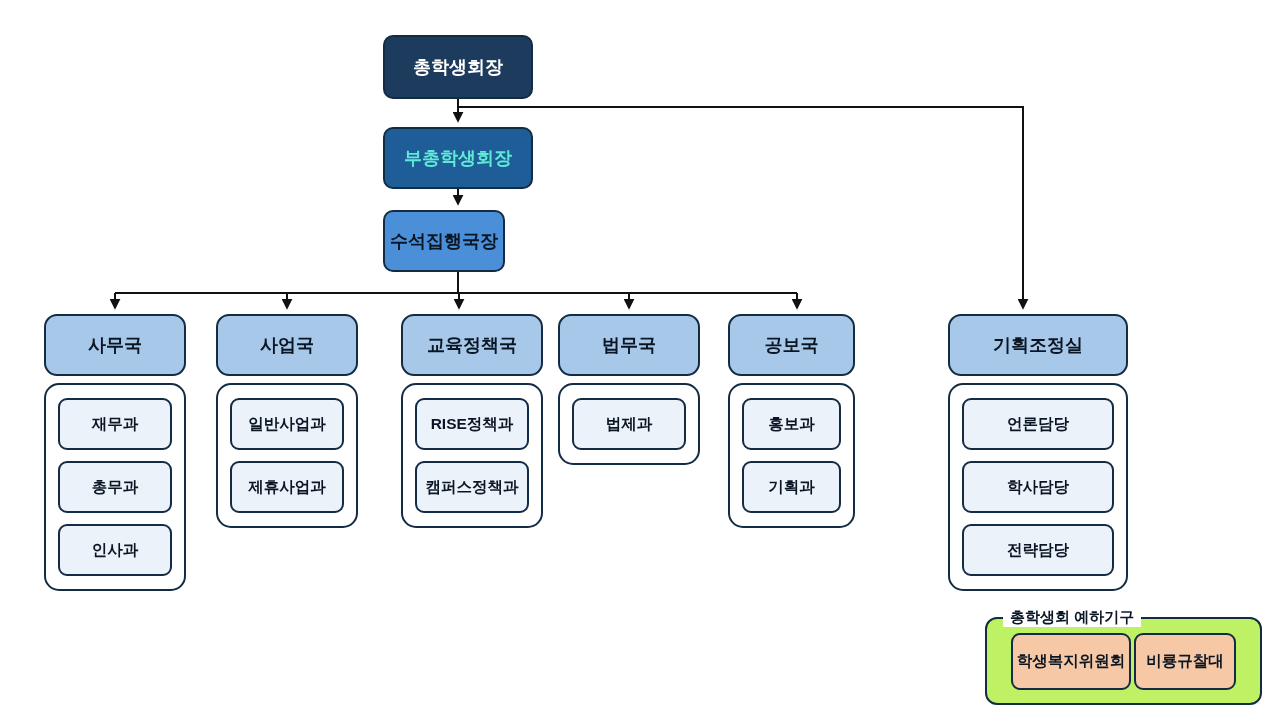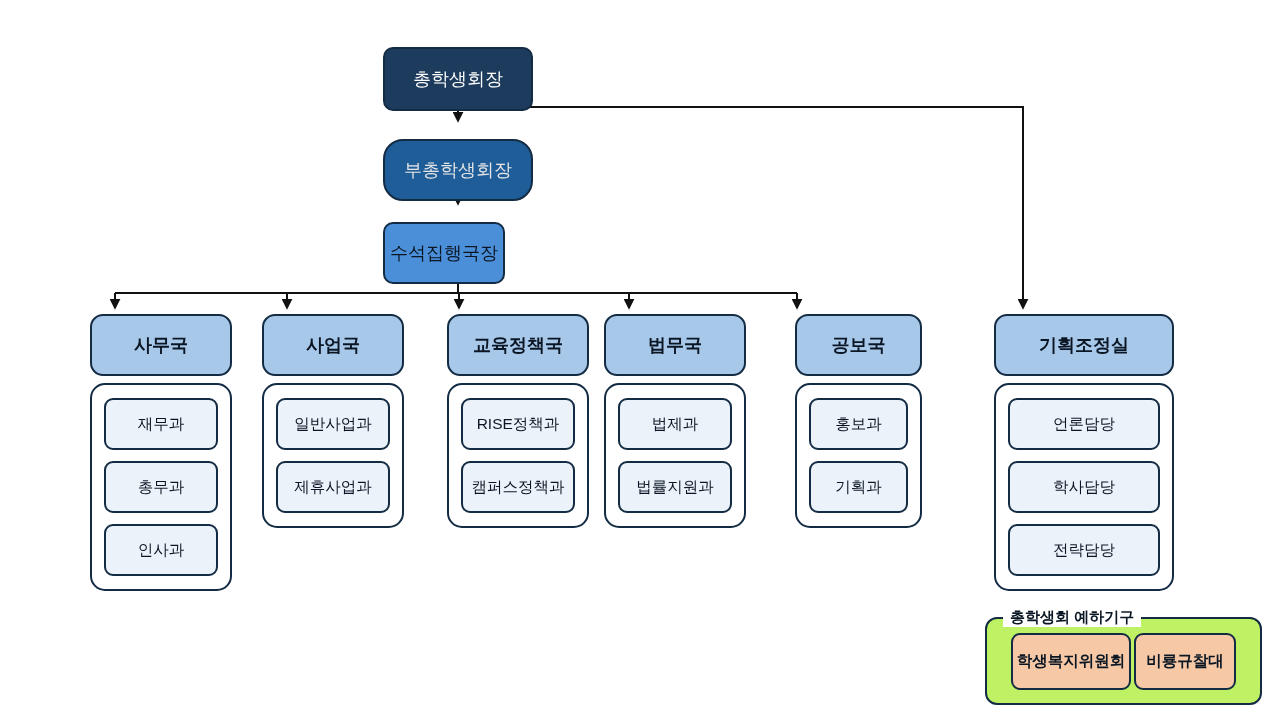--- a/index.html
+++ b/index.html
@@ -7,55 +7,55 @@
     position:relative;width:1280px;height:720px;background:#fff;overflow:hidden;
     font-family:"Liberation Sans","DejaVu Sans",sans-serif;
     color:#0b1624;
   }
   .connectors{position:absolute;left:0;top:0;width:1280px;height:720px;pointer-events:none;}
   .connectors line,.connectors polyline{stroke:var(--line,#111);stroke-width:2;fill:none;}
   #arrowhead path{fill:var(--line,#111);}
 
   .org-box{
     position:absolute;display:flex;align-items:center;justify-content:center;
-    text-align:left;font-weight:400;box-sizing:border-box;margin-top:12px;
+    text-align:left;font-weight:700;box-sizing:border-box;
   }
   .box-president{
     left:383px;top:35px;width:150px;height:64px;border-radius:10px;
     background:var(--president-bg,#1d3b5c);border:2px solid var(--border,#132c44);
     color:#fff;font-size:18px;
   }
   .box-vice{
-    left:383px;top:127px;width:150px;height:62px;border-radius:20px;
+    left:383px;top:127px;width:150px;height:62px;border-radius:10px;
     background:var(--vice-bg,#1f5d99);border:2px solid var(--border,#132c44);
-    color:#e5e5e5;font-size:18px;
+    color:#5eead4;font-size:18px;
   }
   .box-chief{
     left:383px;top:210px;width:122px;height:62px;border-radius:10px;
     background:var(--chief-bg,#4b8fd9);border:2px solid var(--border,#132c44);
     color:#0b1624;font-size:18px;
   }
 
-  .col{position:absolute;top:314px;box-sizing:border-box;margin-left:46px;}
+  .col{position:absolute;top:314px;box-sizing:border-box;}
   .dept-header{
     height:62px;border-radius:13px;box-sizing:border-box;
     background:var(--dept-bg,#a8c8ea);border:2.5px solid var(--border,#132c44);
     display:flex;align-items:center;justify-content:center;
     font-weight:700;font-size:18px;
   }
   .dept-container{
     margin-top:7px;border-radius:15px;box-sizing:border-box;
     background:#fff;border:2.5px solid var(--border,#132c44);
     padding:13px 12px;display:flex;flex-direction:column;gap:11px;
   }
   .dept-item{
     height:52px;border-radius:9px;box-sizing:border-box;
     background:var(--item-bg,#ecf2f9);border:2px solid var(--border,#132c44);
     display:flex;align-items:center;justify-content:center;
-    font-weight:400;font-size:15.5px;
+    font-weight:700;font-size:15.5px;
   }
 
   .affiliated{
     position:absolute;left:985px;top:617px;width:277px;height:88px;box-sizing:border-box;
     border:2.5px solid var(--border,#132c44);border-radius:12px;background:#bef264;
   }
   .affiliated-legend{
     position:absolute;top:-11px;left:16px;background:#fff;padding:0 7px;
     font-weight:700;font-size:15px;white-space:nowrap;
   }
@@ -119,25 +119,24 @@
     <div class="dept-container">
       <div class="dept-item">RISE정책과</div>
       <div class="dept-item">캠퍼스정책과</div>
     </div>
   </div>
 
   <div class="col" style="left:558px;width:142px">
     <div class="dept-header">법무국</div>
     <div class="dept-container">
       <div class="dept-item">법제과</div>
-      <div class="dept-item">법률지원과</div>
     </div>
   </div>
 
-  <div class="col" style="left:749px;width:127px">
+  <div class="col" style="left:728px;width:127px">
     <div class="dept-header">공보국</div>
     <div class="dept-container">
       <div class="dept-item">홍보과</div>
       <div class="dept-item">기획과</div>
     </div>
   </div>
 
   <div class="col" style="left:948px;width:180px">
     <div class="dept-header">기획조정실</div>
     <div class="dept-container">

